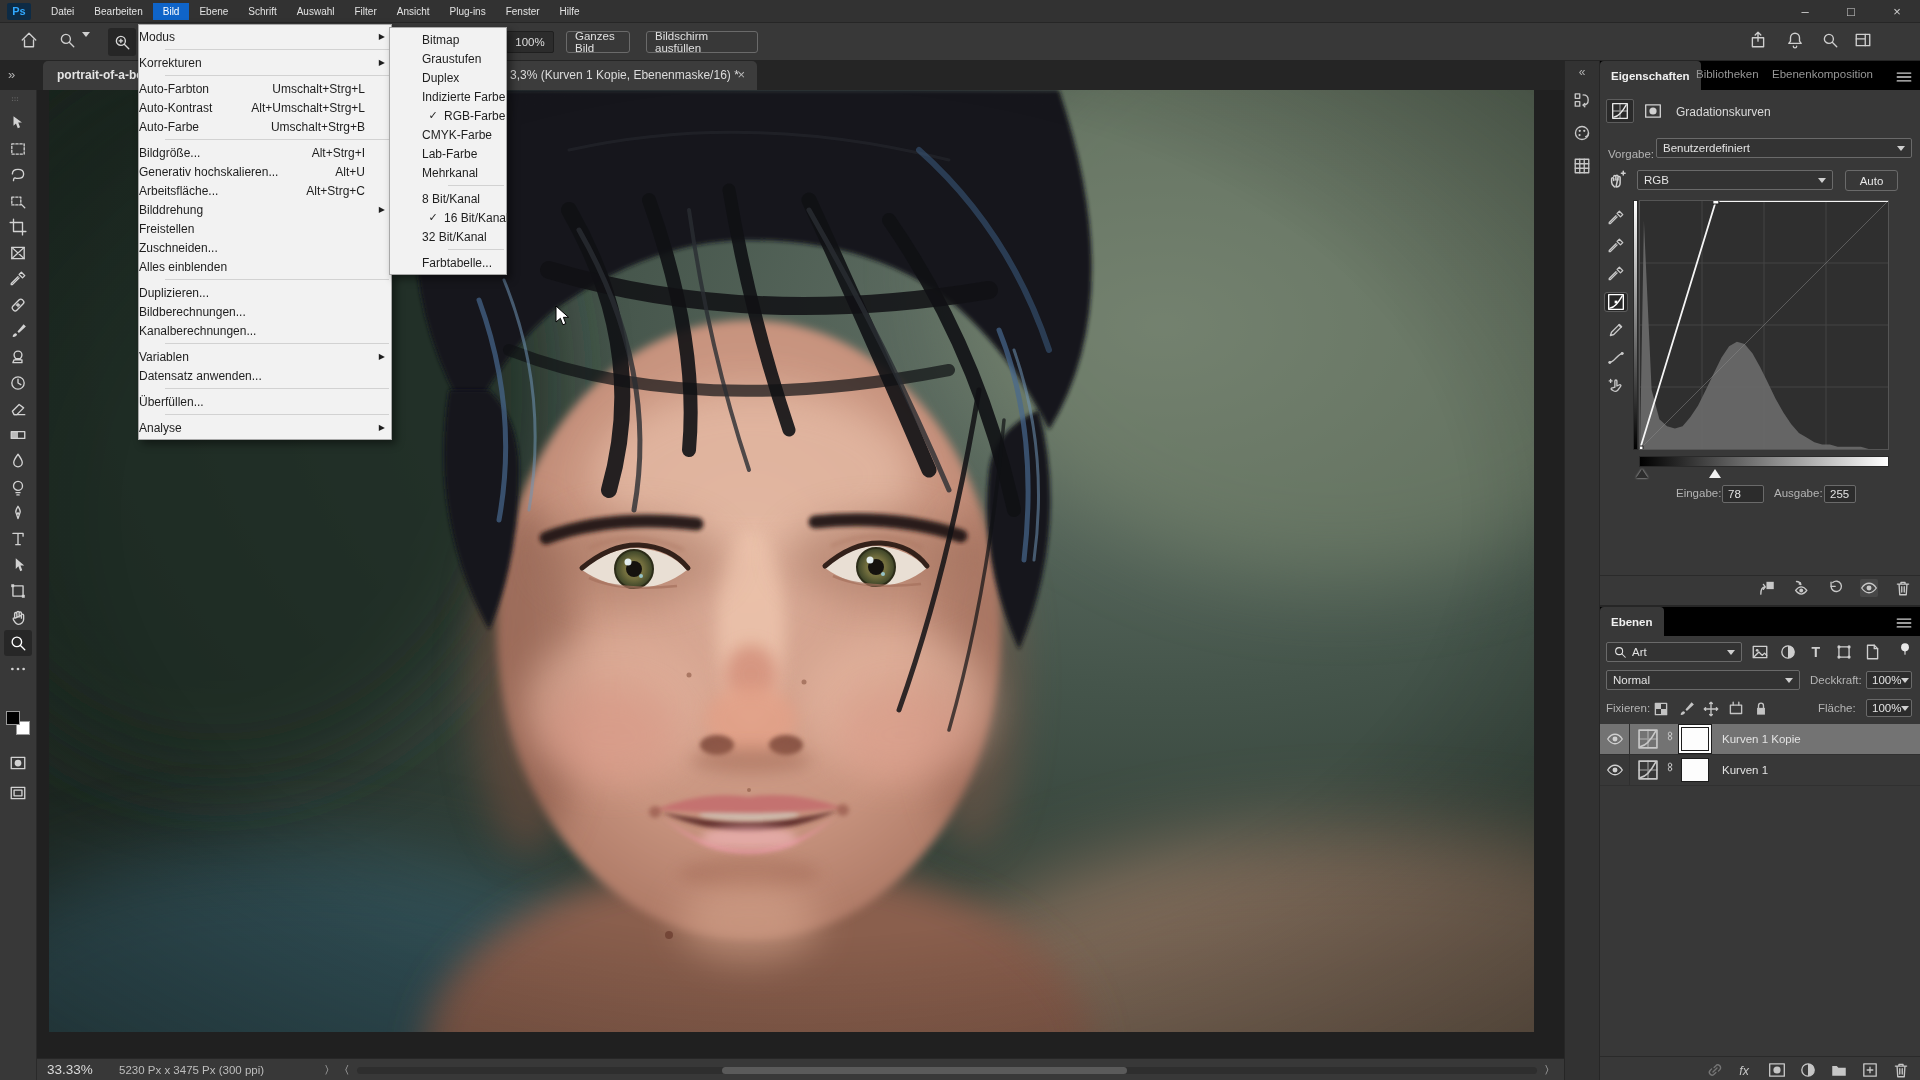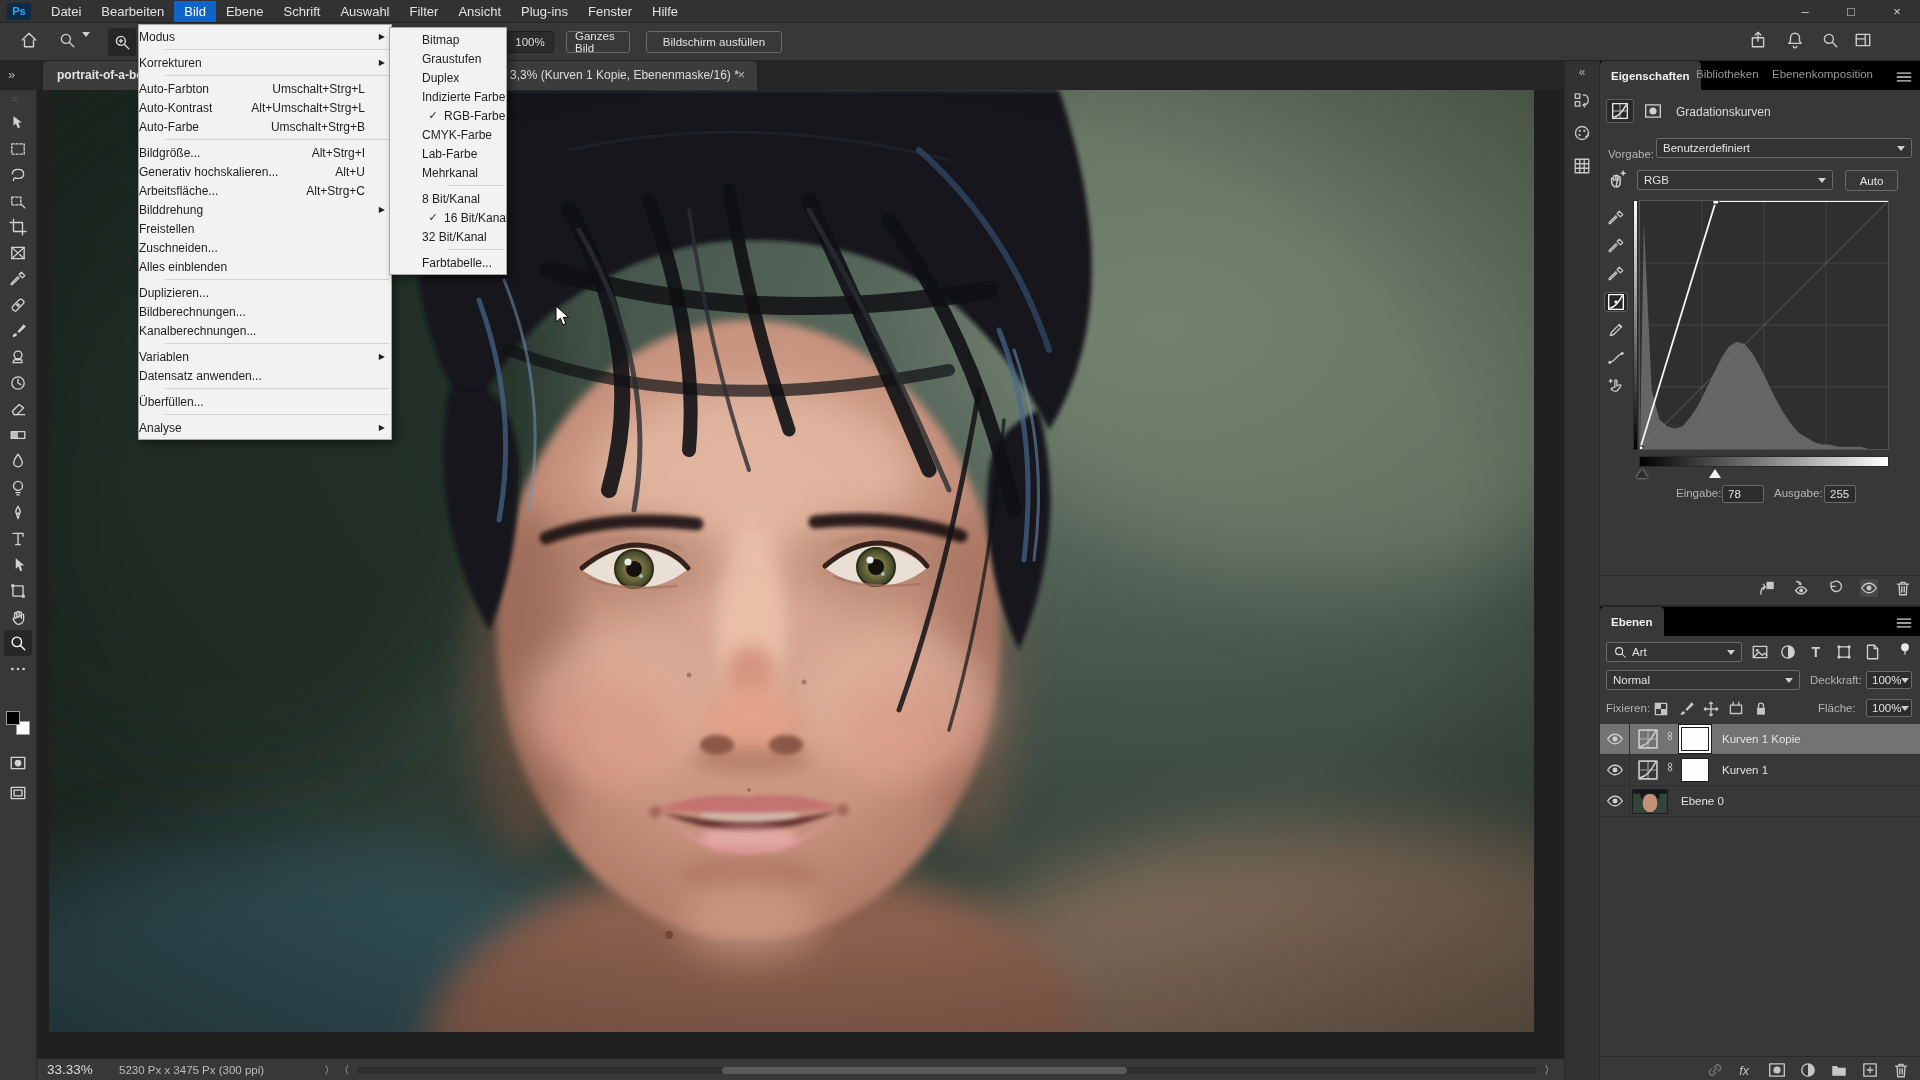--- a/index.html
+++ b/index.html
@@ -5,21 +5,21 @@
   * { margin:0; padding:0; box-sizing:border-box; }
   html,body { background:#111; }
   body { font-family:"Liberation Sans", sans-serif; }
   #root { position:relative; width:1920px; height:1080px; overflow:hidden; background:#1e1e1e; color:#d9d9d9; font-size:12px; }
   .abs { position:absolute; }
   svg.ic { display:block; stroke:currentColor; fill:none; stroke-width:1.2; stroke-linecap:round; stroke-linejoin:round; }
 
   
   #menubar { left:0; top:0; width:1920px; height:23px; background:#323232; border-bottom:1px solid #262626; display:flex; align-items:center; z-index:40; }
   #ps-logo { width:24px; height:17px; margin:0 10px 0 7px; background:#0d2b45; color:#31a8ff; font-weight:bold; font-size:11px; display:flex; align-items:center; justify-content:center; border-radius:2px; }
-  .mb-item { padding:3px 10px; color:#e2e2e2; font-size:13px; cursor:default; }
+  .mb-item { padding:3px 10px; color:#e2e2e2; font-size:10px; cursor:default; }
   .mb-item.active { background:#0f64c8; color:#fff; }
   #win-controls { margin-left:auto; display:flex; }
   .wc { width:46px; height:22px; display:flex; align-items:center; justify-content:center; color:#cfcfcf; font-size:13px; }
 
   
   #optionsbar { left:0; top:23px; width:1920px; height:38px; background:#383838; border-bottom:1px solid #252525; z-index:10; }
   .ob-icon { position:absolute; top:8px; color:#cfcfcf; }
   .ob-btn { position:absolute; top:8px; height:22px; background:#383838; border:1px solid #6a6a6a; border-radius:3px; color:#e0e0e0; font-size:11.5px; display:flex; align-items:center; justify-content:center; padding:0 8px; }
   #zoom-well { position:absolute; left:506px; top:8px; width:48px; height:22px; background:#2c2c2c; border:1px solid #1f1f1f; border-radius:2px; color:#dedede; font-size:11.5px; display:flex; align-items:center; justify-content:center; }
   #zoomin-pressed { position:absolute; left:108px; top:5px; width:28px; height:28px; background:#262626; border-radius:3px; display:flex; align-items:center; justify-content:center; color:#d8d8d8; }
@@ -191,21 +191,21 @@
     <div id="zoomin-pressed">
         <span>
           <svg class="ic" width="18" height="18" viewBox="0 0 16 16">
             <circle cx="7" cy="7" r="4"></circle>
             <path d="M10 10l4 4M5.5 7h3M7 5.5v3"></path>
           </svg>
         </span>
       </div>
     <div id="zoom-well">100%</div>
     <div class="ob-btn" style="left:566px; width:64px;">Ganzes Bild</div>
-    <div class="ob-btn" style="left:646px; width:136px;">Bildschirm ausfüllen</div>
+    <div class="ob-btn" style="left:646px; width:112px;">Bildschirm ausfüllen</div>
     <span class="ob-icon" style="left:1749px;">
         <svg class="ic" width="18" height="18" viewBox="0 0 16 16">
           <rect x="3" y="6" width="10" height="8"></rect>
           <path d="M8 1v8M5.5 3.5 8 1l2.5 2.5"></path>
         </svg>
       </span>
     <span class="ob-icon" style="left:1786px;">
         <svg class="ic" width="18" height="18" viewBox="0 0 16 16">
           <path d="M8 2a4 4 0 0 1 4 4v3l1.5 2h-11L4 9V6a4 4 0 0 1 4-4z"></path>
           <path d="M6.5 13.5a1.5 1.5 0 0 0 3 0"></path>
@@ -986,40 +986,20 @@
                 <svg class="ic" width="12" height="12" viewBox="0 0 16 16">
                   <ellipse cx="8" cy="5.3" rx="2.3" ry="2.6"></ellipse>
                   <ellipse cx="8" cy="10.7" rx="2.3" ry="2.6"></ellipse>
                 </svg>
               </span>
               <span class="mask"></span>
             </span>
 
             <span class="lname">Kurven 1</span>
           </div>
-          <div class="lrow">
-            <span class="lrow-eye">
-              <span>
-                <svg class="ic" width="18" height="18" viewBox="0 0 16 16">
-                  <path d="M1.5 8C3.5 5 5.5 3.8 8 3.8S12.5 5 14.5 8C12.5 11 10.5 12.2 8 12.2S3.5 11 1.5 8z"></path>
-                  <circle cx="8" cy="8" r="2.2" fill="currentColor" stroke="none"></circle>
-                </svg>
-              </span>
-            </span>
-
-            <span class="lthumb-img">
-              <svg width="36" height="25" viewBox="0 0 36 25">
-                <rect width="36" height="25" fill="#33443b"></rect>
-                <ellipse cx="18" cy="14" rx="8" ry="10" fill="#c39079"></ellipse>
-                <path d="M8 0h20 Q30 8 26 10 Q24 3 18 3 Q12 3 10 10 Q6 8 8 0Z" fill="#15161a"></path>
-                <rect x="0" y="0" width="36" height="4" fill="#15161a"></rect>
-              </svg>
-            </span>
-            <span class="lname">Ebene 0</span>
-          </div>
         </div>
       <div id="layers-footer">
         <div class="lf-icons">
 
         <span class="ico dim">
               <span>
                 <svg class="ic" width="18" height="18" viewBox="0 0 16 16">
                   <path d="M6.2 9.8 9.8 6.2M5 7 3.6 8.4a2.3 2.3 0 0 0 3.8 3.2L8.8 10.2M11 9l1.4-1.4a2.3 2.3 0 0 0-3.8-3.2L7.2 5.8"></path>
                 </svg>
               </span>

